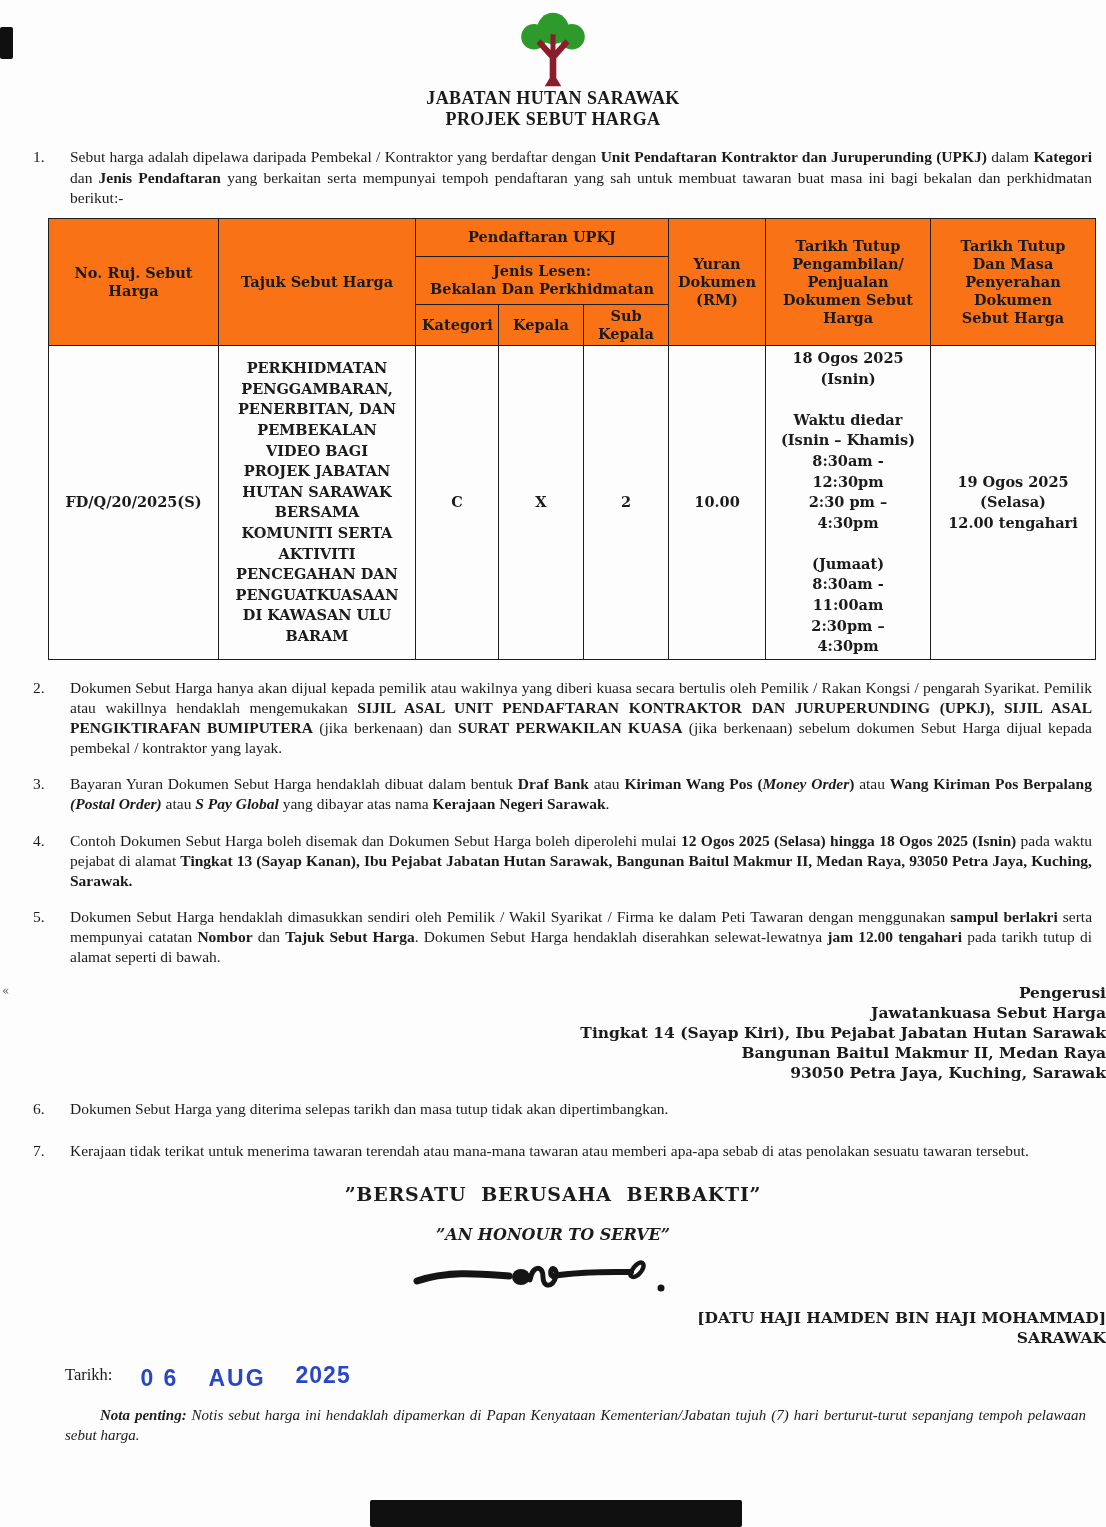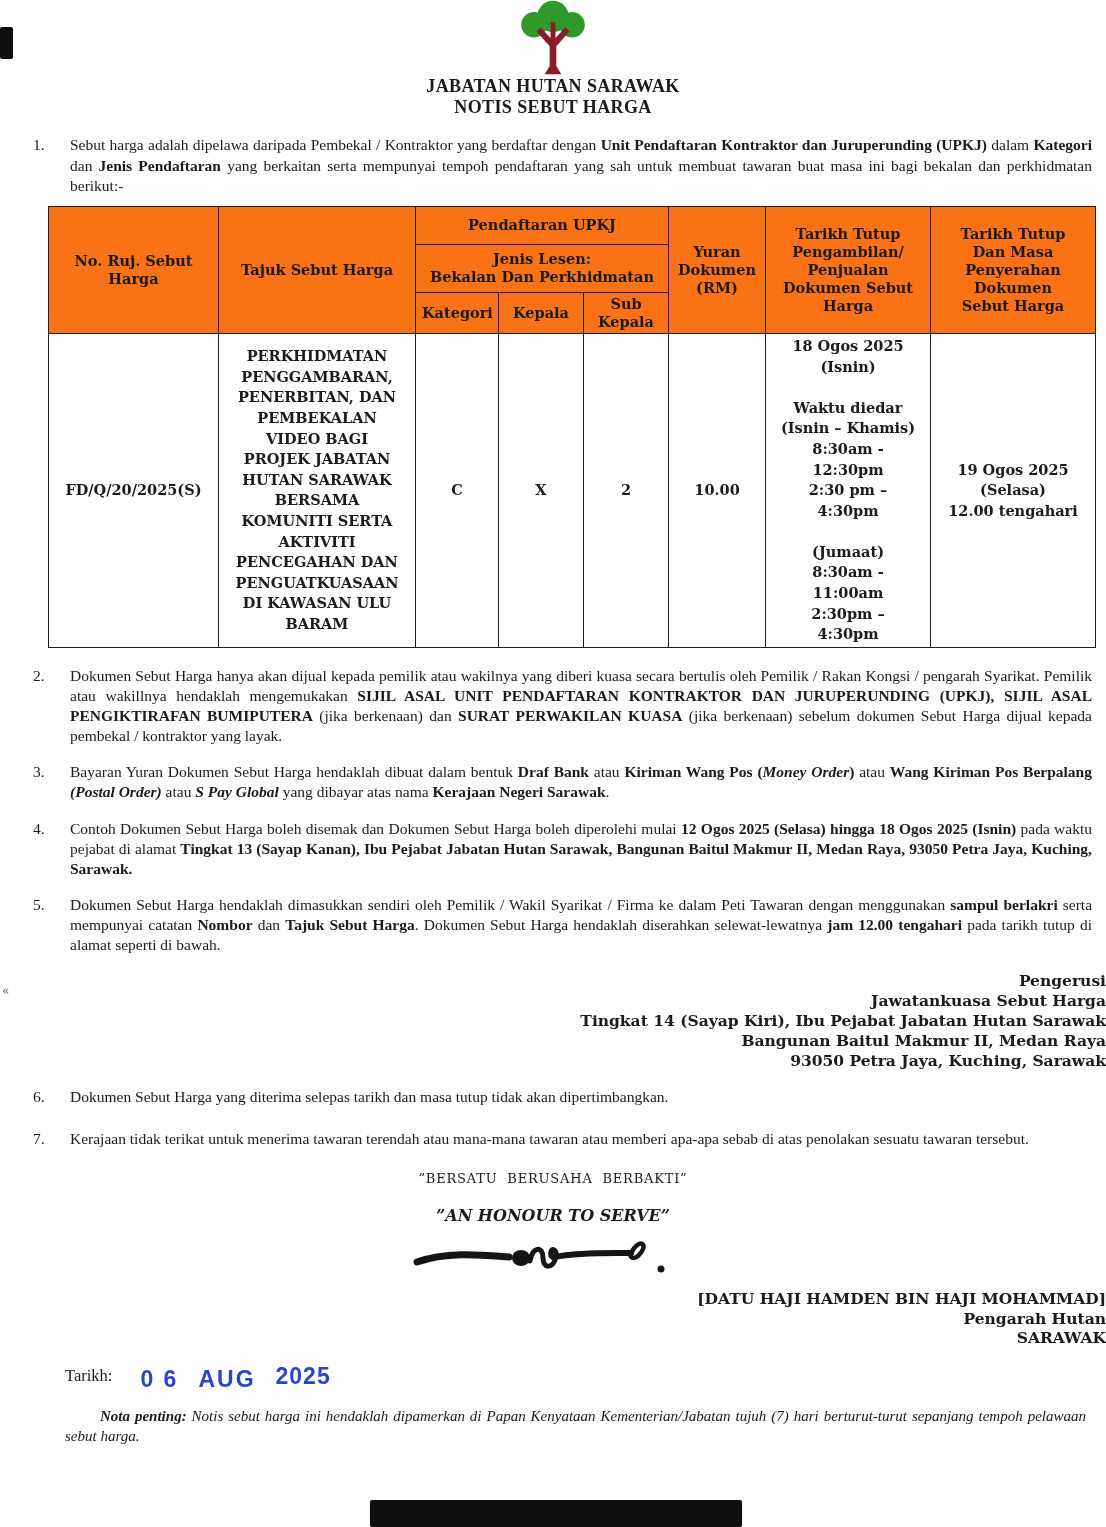--- a/index.html
+++ b/index.html
@@ -6,21 +6,21 @@
   .page{
     position:relative;
     width:1106px;height:1527px;
     margin:0 auto;
     background:#fdfdfd;
     font-family:"Liberation Serif", serif;
     color:#1b1b1b;
     overflow:hidden;
   }
   
-  .hdr{padding-top:0;text-align:center;}
+  .hdr{padding-top:12px;text-align:center;}
   .logo{display:block;margin:0 auto;}
   .org-title{font-size:18px;font-weight:bold;letter-spacing:.4px;line-height:1.15;}
   .doc-title{font-size:18px;font-weight:bold;letter-spacing:.4px;line-height:1.15;}
   
   .para{display:flex;margin:0 14px 0 33px;font-size:15.5px;line-height:1.3;}
   .para .num{width:37px;flex:none;}
   .para .ptext{flex:1;text-align:justify;}
   .ptext .b{font-weight:bold;}
   .ptext .i{font-style:italic;}
   .mt16{margin-top:16px;} .mt18{margin-top:18px;} .mt22{margin-top:22px;}
@@ -48,31 +48,31 @@
   .pre{white-space:pre-line;}
   tr.h1{height:38px;} tr.h2{height:48px;} tr.h3{height:40px;}
   tr.body-row{height:282px;}
   
   .center-block{
     text-align:right;font-weight:bold;
     font-family:"DejaVu Serif", serif;
     font-size:15.5px;line-height:1.28;white-space:pre-line;
   }
   .addr{margin-top:16px;}
-  .motto1{font-size:13px;letter-spacing:.8px;white-space:pre-wrap;font-weight:normal;text-align:center;font-family:"DejaVu Serif",serif;}
+  .motto1{font-size:19px;letter-spacing:.8px;white-space:pre-wrap;font-weight:bold;text-align:center;font-family:"DejaVu Serif",serif;}
   .motto2{font-size:16px;font-weight:bold;font-style:italic;text-align:center;font-family:"DejaVu Serif",serif;margin-top:20px;white-space:pre-wrap;}
   .sig-wrap{text-align:center;margin-top:4px;}
   .name-block{font-size:15.5px;}
   
   .date-row{margin:18px 0 9px 65px;display:flex;align-items:flex-start;}
   .date-label{font-size:16.5px;}
   .stamp{
     font-family:"Liberation Sans", sans-serif;
     font-weight:bold;font-size:23px;letter-spacing:2px;
-    margin-left:28px;display:flex;align-items:flex-start;gap:20px;
+    margin-left:28px;display:flex;align-items:flex-start;gap:30px;
   }
   .stamp .yr{position:relative;top:-3px;letter-spacing:1px;}
   .footnote{margin:14px 20px 0 65px;font-size:15px;font-style:italic;text-align:justify;line-height:1.3;}
   .footnote .lead{font-weight:bold;margin-left:35px;}
   
   .artifact{position:absolute;background:#101010;}
   .tick-left{left:0;top:27px;width:13px;height:32px;border-radius:2px;}
   .bottom-bar{left:370px;top:1500px;width:372px;height:27px;border-radius:2px;}
   .mid-left-mark{position:absolute;left:2px;top:984px;color:#555;font-size:12px;font-family:"DejaVu Serif",serif;}
 </style>
@@ -82,21 +82,21 @@
 <div class="page">
 
   <div class="hdr">
     <svg class="logo" width="76" height="76" viewBox="0 0 90 92">
       <circle cx="22" cy="30" r="15.5" fill="#2e9a2b"></circle>
       <circle cx="68" cy="30" r="15.5" fill="#2e9a2b"></circle>
       <circle cx="45" cy="20" r="19" fill="#2e9a2b"></circle>
       <path fill="#8a1c2c" d="M42,27 L48,27 L48,46 L60,33 L65,38 L49,56 L49,80 L55,90 L35,90 L41,80 L41,56 L25,38 L30,33 L42,46 Z"></path>
     </svg>
     <div class="org-title">JABATAN HUTAN SARAWAK</div>
-    <div class="doc-title">NOTIS SEBUT HARGA</div>
+    <div class="doc-title">PROJEK SEBUT HARGA</div>
   </div>
 
   <div class="para mt18">
     <span class="num">1.</span>
     <span class="ptext"><span>Sebut harga adalah dipelawa daripada Pembekal / Kontraktor yang berdaftar dengan </span><span class="b">Unit Pendaftaran Kontraktor dan Juruperunding (UPKJ)</span><span> dalam </span><span class="b">Kategori</span><span> dan </span><span class="b">Jenis Pendaftaran</span><span> yang berkaitan serta mempunyai tempoh pendaftaran yang sah untuk membuat tawaran buat masa ini bagi bekalan dan perkhidmatan berikut:-</span></span>
   </div>
 
   <table class="tender">
     <colgroup>
       <col style="width:170px">
@@ -222,21 +222,20 @@
         <ellipse cx="118" cy="29" rx="9" ry="8" fill="#151515" stroke="none"></ellipse>
         <path d="M127,32 c2,-14 13,-16 13,-3 c0,11 10,11 13,-1 c2,-8 -7,-11 -5,-1" stroke-width="5"></path>
         <path d="M150,28 C180,23 205,24 228,24" stroke-width="6"></path>
         <path d="M228,24 c9,-17 19,-8 7,3 c-5,4 -9,1 -7,-3" stroke-width="4.5"></path>
         <circle cx="258" cy="40" r="3.5" fill="#151515" stroke="none"></circle>
       </g>
     </svg>
   </div>
 
   <div class="center-block name-block">[DATU HAJI HAMDEN BIN HAJI MOHAMMAD]</div>
-  <div class="center-block">Pengarah Hutan</div>
   <div class="center-block">SARAWAK</div>
 
   <div class="date-row">
     <span class="date-label">Tarikh:</span>
     <span class="stamp" style="color: rgb(41, 70, 200);">
       <span>0 6</span>
       <span>AUG</span>
       <span class="yr">2025</span>
     </span>
   </div>

